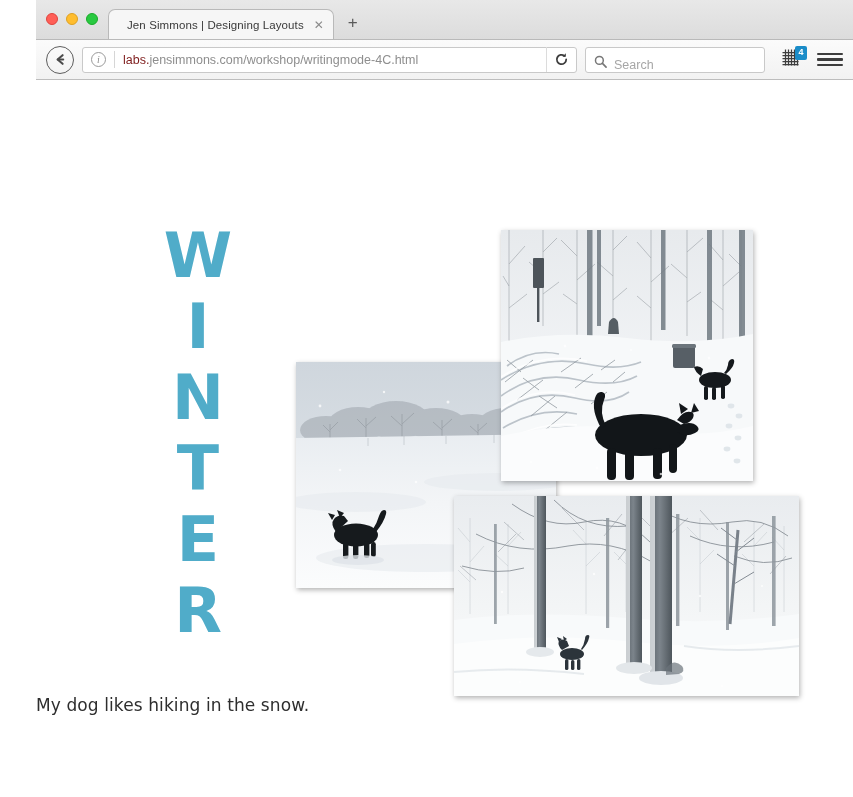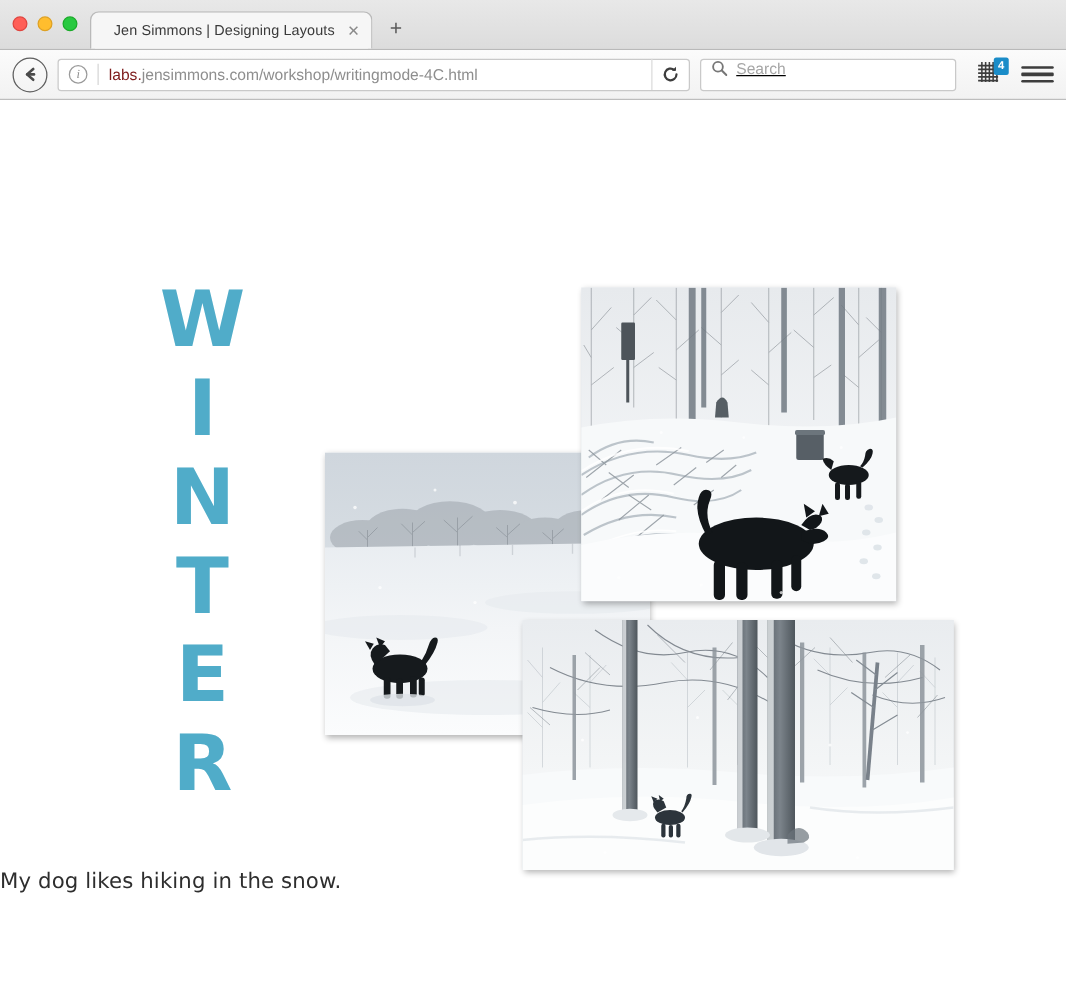--- a/index.html
+++ b/index.html
@@ -11,20 +11,21 @@
     background: #ffffff;
     font-family: "Liberation Sans", sans-serif;
   }
 
   
   .browser-window {
     width: 853px;
     height: 797px;
     position: relative;
     background: #ffffff;
+    padding-left: 36px;
   }
 
   .titlebar {
     height: 40px;
     background: linear-gradient(to bottom, #e8e8e8 0%, #dcdcdc 100%);
     border-bottom: 1px solid #b9b9b9;
     position: relative;
     display: flex;
     align-items: flex-end;
   }
@@ -163,31 +164,30 @@
   .url-text .url-host { color: #7f1d1d; }
 
   .reload-btn {
     width: 30px; height: 25px;
     border-left: 1px solid #dcdcdc;
     display: flex; align-items: center; justify-content: center;
     flex: 0 0 auto;
   }
 
   .searchbox {
-    width: 205px;
+    width: 180px;
     height: 26px;
     background: #ffffff;
     border: 1px solid #c9c9c9;
     border-radius: 3px;
     display: flex;
-    align-items: flex-start;
+    align-items: flex-end;
     padding: 0 8px;
     gap: 7px;
     flex: 0 0 auto;
-    text-decoration: underline;
   }
   .search-ph {
     font-size: 12.5px;
     color: #a6a6a6;
   }
 
   .grid-btn {
     position: relative;
     width: 26px; height: 26px;
     display: flex; align-items: center; justify-content: center;

